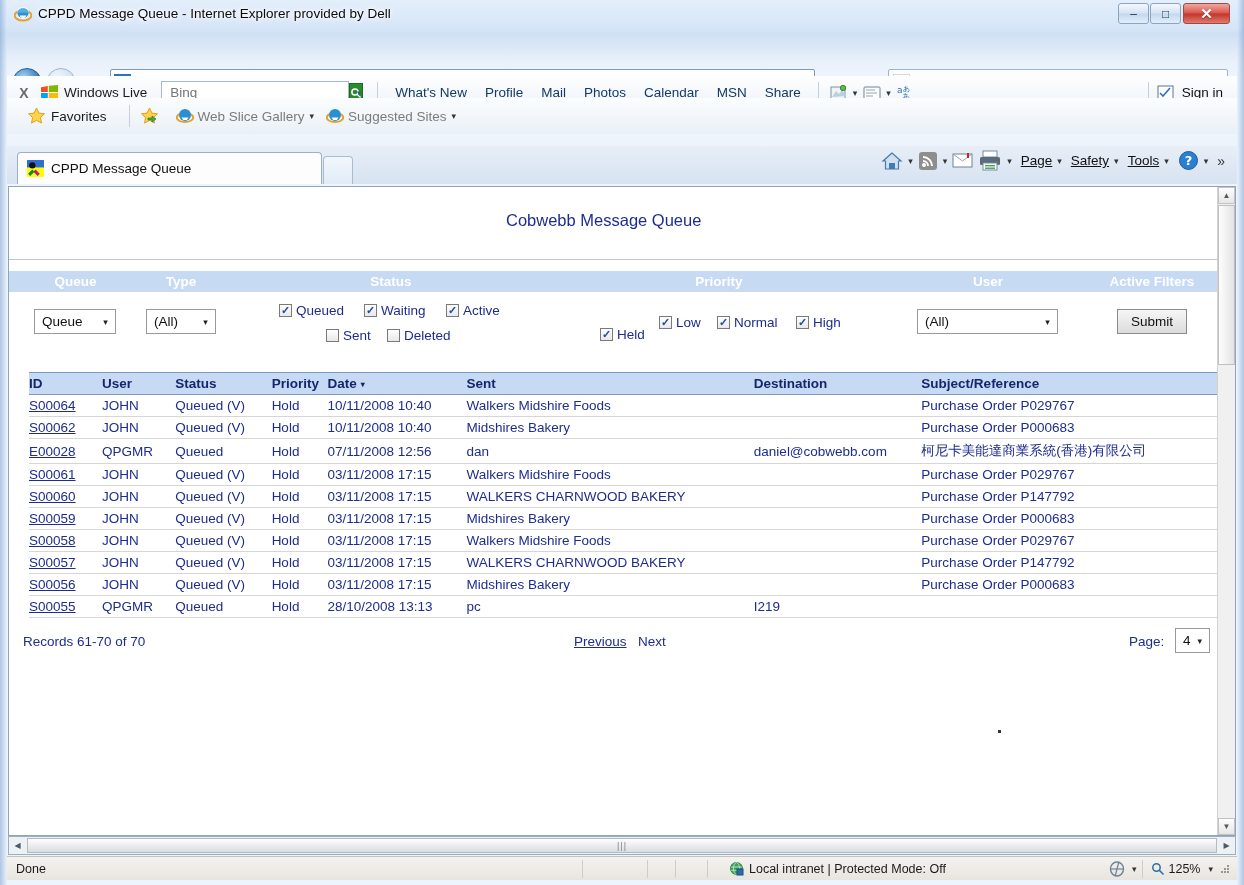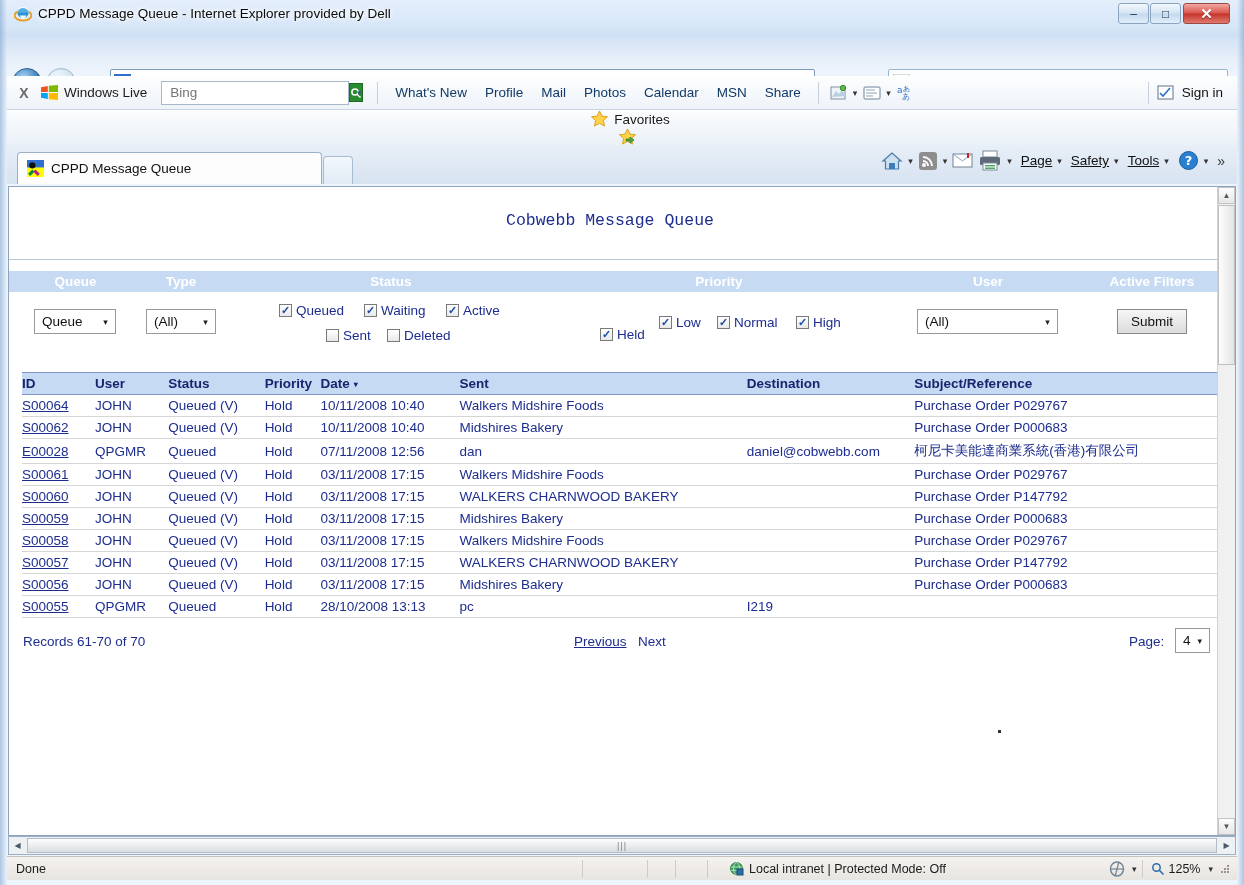--- a/index.html
+++ b/index.html
@@ -107,23 +107,23 @@
   #live-srch-btn { width:19px; height:19px; margin-right:2px; background:#2a8a2f;
      border:1px solid #1d6a22; display:flex; align-items:center; justify-content:center;
      color:#fff; font-size:12px; }
   #live-srch-drop { width:20px; text-align:center; font-size:9px; color:#33597f; }
   .live-sep { width:1px; height:22px; background:#c5d0dc; margin:0 8px; }
   .live-link { font-size:13.5px; color:#123a66; margin:0 9px; white-space:nowrap; }
   .live-icon-btn { display:flex; align-items:center; margin:0 3px; }
   #live-signin { margin-left:auto; display:flex; align-items:center; padding-right:14px;text-align:right; }
 
   
-  #favbar { position:absolute; left:7px; top:110px; width:1230px; height:36px;
+  #favbar { position:absolute; left:7px; top:98px; width:1230px; height:36px;
      background:linear-gradient(180deg,#fbfdfe,#eaf0f7);
-     display:flex; align-items:center; padding-left:28px;flex-direction:column; }
+     display:flex; align-items:center; padding-left:20px; }
   .fav-star { width:19px; height:18px; margin-right:5px; }
   .fav-text { font-size:13.5px; color:#1a1a1a; }
   .fav-text.gray { color:#7b7b7b; }
   .fav-sep { width:1px; height:22px; background:#c5d0dc; margin:0 10px; }
   .fav-item { display:flex; align-items:center; margin-right:12px; }
   .fav-e { width:18px; height:18px; margin-right:4px; }
   .caret { font-size:9px; color:#333; margin-left:5px; }
 
   
   #tabstrip { position:absolute; left:7px; top:146px; width:1230px; height:38px;
@@ -159,21 +159,21 @@
   #vs-thumb { position:absolute; left:0; top:18px; width:17px; height:160px;
      background:linear-gradient(90deg,#fdfdfd,#e3e3e3);
      border:1px solid #c0c0c0; }
 
   
   #hdrband { position:absolute; left:0; top:0; width:1210px; height:72px; background:#fff; }
   #cppd-logo { position:absolute; left:14px; top:8px;
      font-size:47px; font-weight:bold; color:#7e7e7e; letter-spacing:-1.5px;
      font-family:"DejaVu Sans", sans-serif;
      text-shadow: 2px 2px 0 #d9d9d9; }
-  #page-title { position:absolute; left:497px; top:206px; font-size:16.5px; color:#1d2d8f;font-family:Liberation Mono, monospace; }
+  #page-title { position:absolute; left:497px; top:206px; font-size:16.5px; color:#1d2d8f; }
   #hdr-rule { position:absolute; left:0; top:72px; width:1210px; height:1px; background:#b9c8de; }
 
   
   #filter-hdr { position:absolute; left:0; top:84px; width:1210px; height:21px;
      background:#c6daf3; }
   .fh { position:absolute; top:0; height:21px; line-height:21px;
      font-size:13.5px; font-weight:bold; color:#fff; text-align:center; }
   #filter-body { position:absolute; left:0; top:105px; width:1210px; height:57px;
      background:#fff; }
   .ctl-sel {
@@ -188,21 +188,21 @@
      display:flex; align-items:center; justify-content:center; flex:0 0 auto; }
   .cbx.on::after { content:"\2713"; font-size:11px; color:#1e4fa0;
      line-height:1; font-weight:bold; }
   #submit-btn { position:absolute; left:1108px; top:308px; width:70px; height:25px;
      background:linear-gradient(180deg,#f6f6f6,#dcdcdc); border:1px solid #8a8a8a;
      font-size:13.5px; color:#111; display:flex; align-items:center;
      justify-content:center; font-family:"Liberation Sans", sans-serif; }
 
   
   #tbl { position:absolute; left:0; top:185px; width:1210px; }
-  #tbl table { border-collapse:collapse; width:1197px; margin-left:13px;
+  #tbl table { border-collapse:collapse; width:1197px; margin-left:20px;
      font-size:13.5px; color:#1d2d8f; }
   #tbl thead th { background:#c6daf3; color:#16256e; font-weight:bold;
      text-align:left; padding:3px 0 3px 0; height:20px;
      border-top:1px solid #7e97c4; border-bottom:1px solid #7e97c4; }
   #tbl tbody td { padding:3px 0; border-bottom:1px solid #d6d6d6;
      height:21px; white-space:nowrap; color:#1d2d8f; }
   .lnk { color:#1d2d8f; text-decoration:underline; }
   .c-id{width:72px}.c-user{width:72px}.c-status{width:95px}.c-pri{width:55px}
   .c-date{width:137px}.c-from{width:283px}.c-dest{width:165px}.c-subj{width:300px}
   .sortarrow { font-size:8px; margin-left:4px; vertical-align:middle; }

